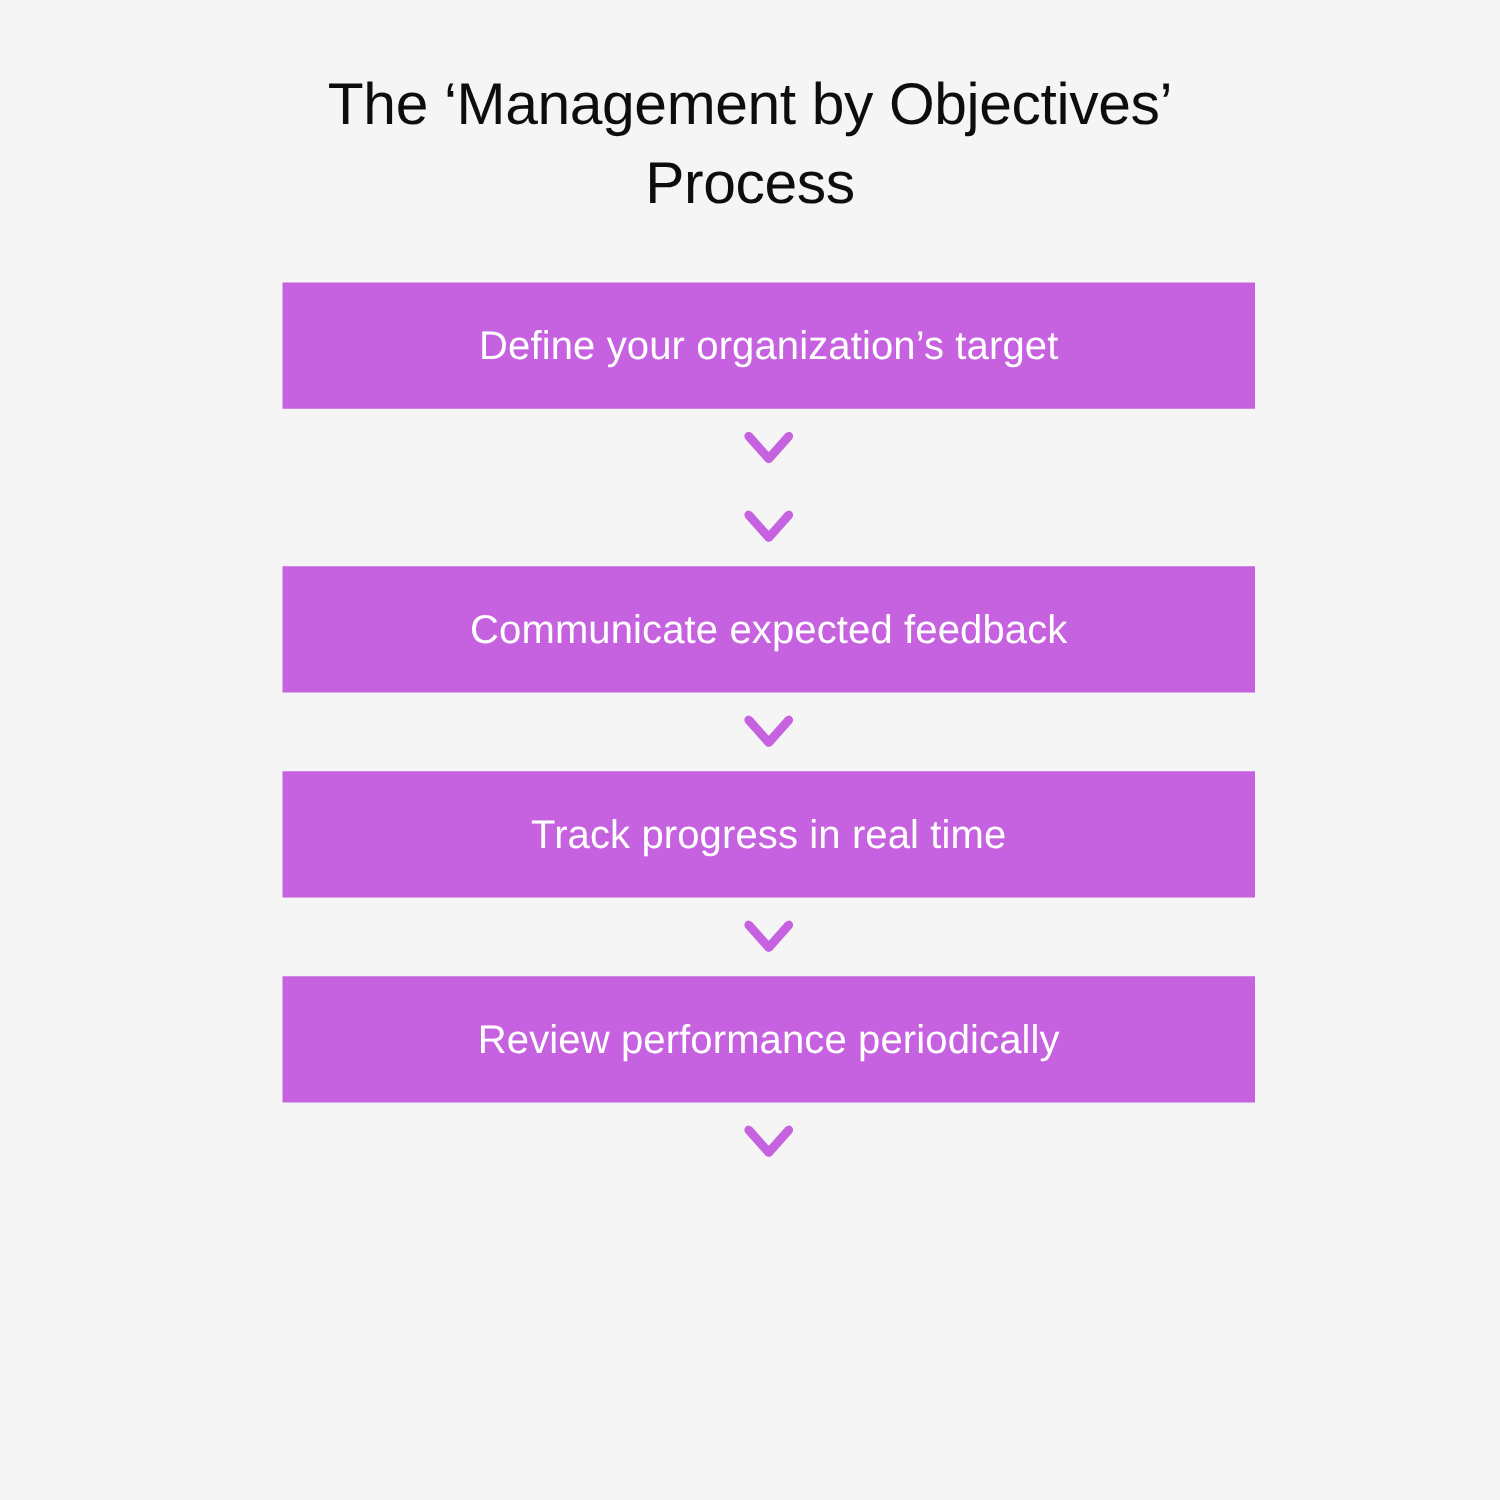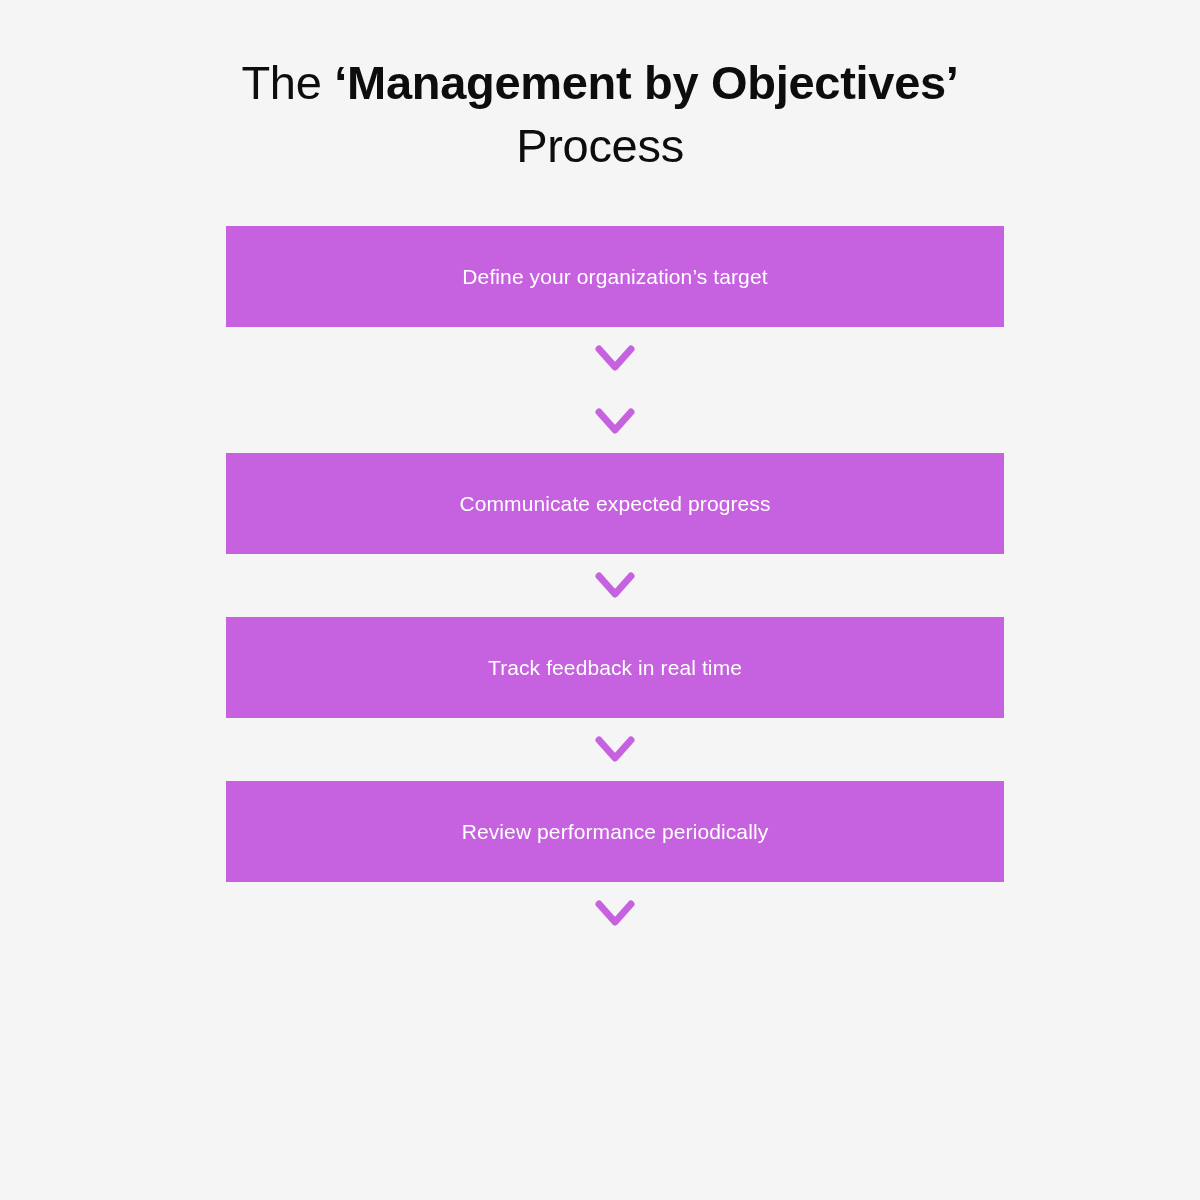--- a/index.html
+++ b/index.html
@@ -31,21 +31,21 @@
     text-align: center;
     color: #0d0d0d;
     line-height: 1.34;
     letter-spacing: -0.3px;
   }
   .title-line {
     font-size: 47px;
     font-weight: 400;
   }
   .title-strong {
-    font-weight: 700;
+    font-weight: 400;
   }
 
   
   .flow {
     position: absolute;
     left: 226px;
     top: 226px;
     width: 778px;
     display: flex;
     flex-direction: column;
@@ -55,21 +55,21 @@
     width: 778px;
     height: 101px;
     background: #c662df;
     display: flex;
     align-items: center;
     justify-content: center;
     box-sizing: border-box;
   }
   .step-label {
     color: #ffffff;
-    font-size: 21px;
+    font-size: 32px;
     font-weight: 400;
     letter-spacing: 0.1px;
     text-align: center;
     line-height: 1.2;
     padding: 0 24px;
   }
   .connector {
     width: 778px;
     height: 63px;
     display: flex;
@@ -112,31 +112,31 @@
     </div>
 
 
     <div class="connector">
       <svg class="chevron-icon" viewBox="0 0 40 27">
         <path d="M4 4 L20 22 L36 4"></path>
       </svg>
     </div>
 
     <div class="step-box">
-      <span class="step-label">Communicate expected progress</span>
+      <span class="step-label">Communicate expected feedback</span>
     </div>
 
     <div class="connector">
       <svg class="chevron-icon" viewBox="0 0 40 27">
         <path d="M4 4 L20 22 L36 4"></path>
       </svg>
     </div>
 
     <div class="step-box">
-      <span class="step-label">Track feedback in real time</span>
+      <span class="step-label">Track progress in real time</span>
     </div>
 
     <div class="connector">
       <svg class="chevron-icon" viewBox="0 0 40 27">
         <path d="M4 4 L20 22 L36 4"></path>
       </svg>
     </div>
 
     <div class="step-box">
       <span class="step-label">Review performance periodically</span>

